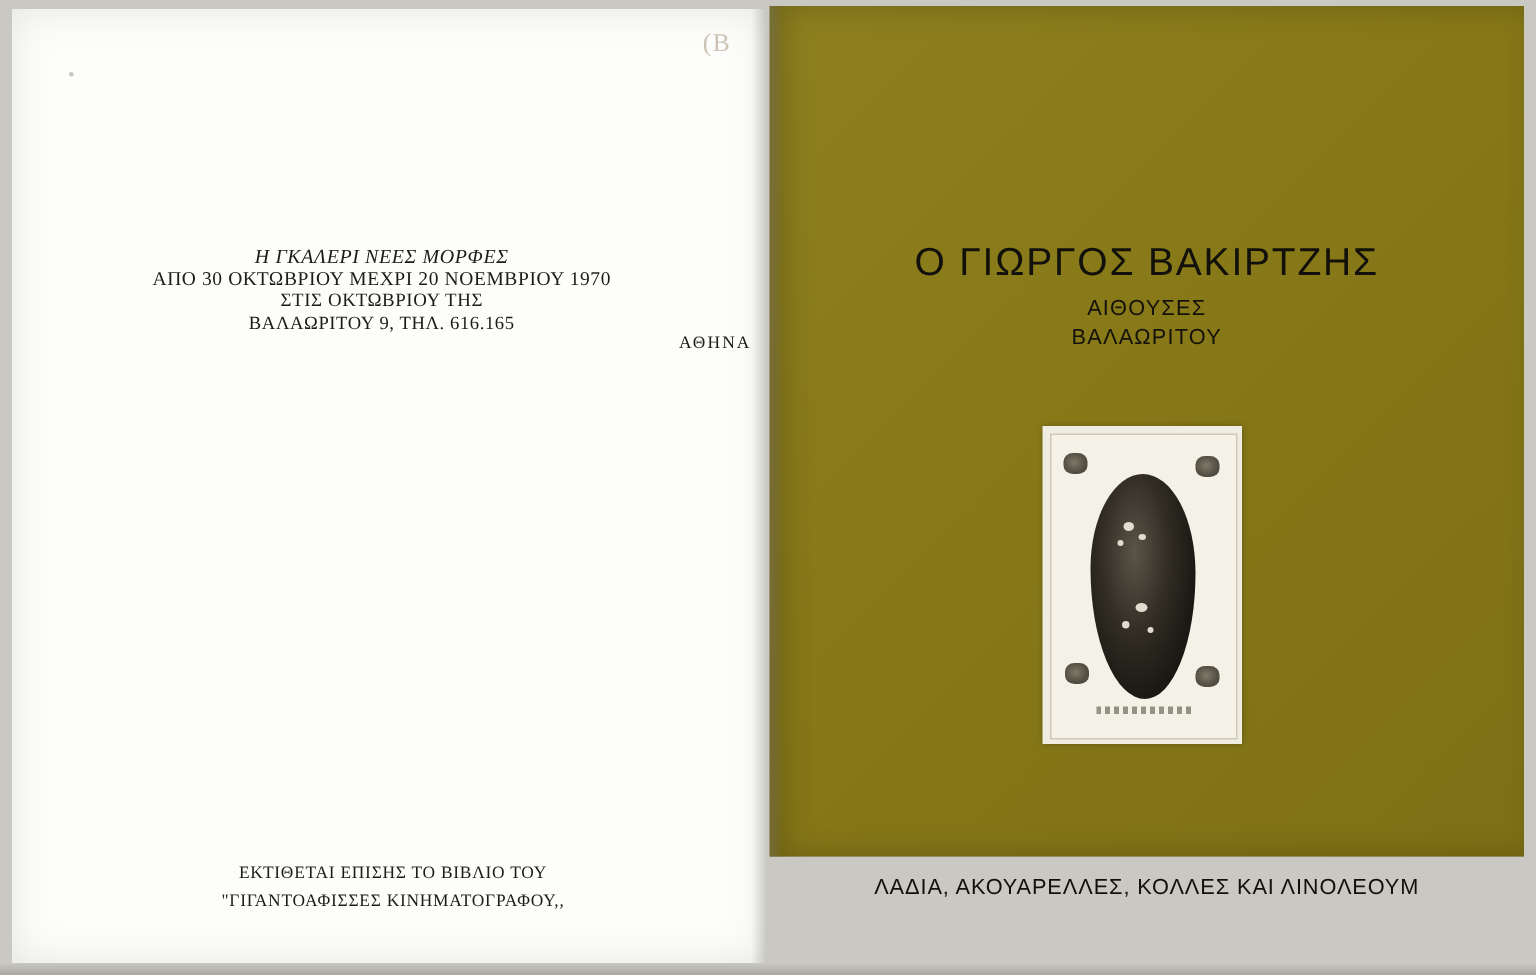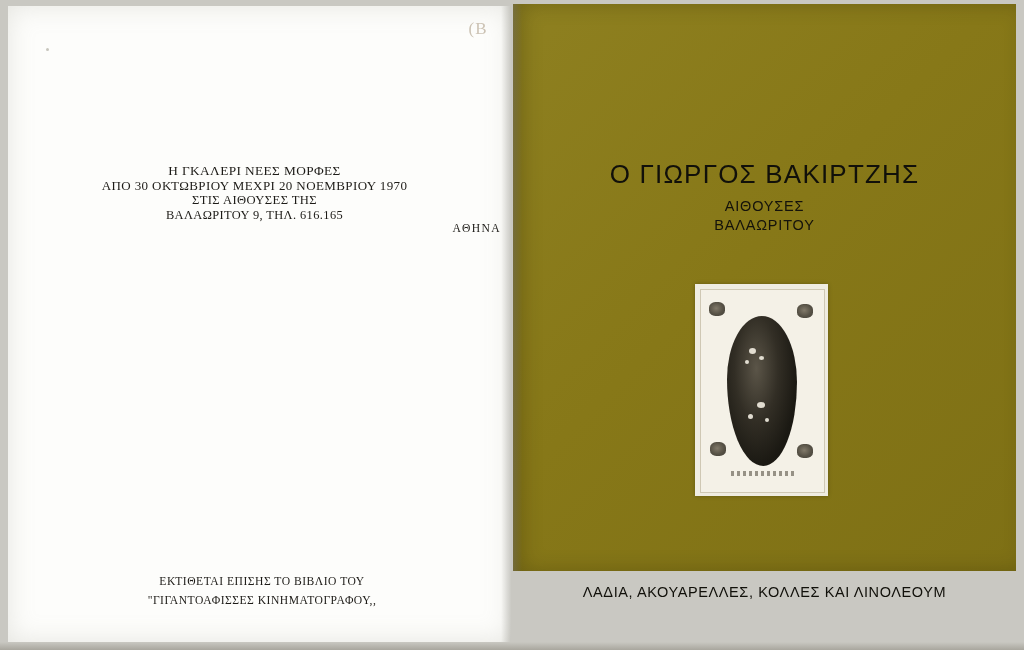--- a/index.html
+++ b/index.html
@@ -66,21 +66,21 @@
     top: 158px;
     text-align: center;
     color: #1d1b17;
     font-family: "Liberation Serif", serif;
     font-size: 13.2px;
     line-height: 14.6px;
     letter-spacing: 0.4px;
   }
   .left-block-top div { white-space: nowrap; }
   .lt-1 { font-size: 13.3px; }
-  .lt-2 { font-size: 13.3px; }
+  .lt-2 { font-size: 13.3px; font-style: italic; }
   .lt-3 { font-size: 13.0px; }
   .lt-4 { font-size: 12.6px; }
   .lt-5 { font-size: 12.4px; }
   .lt-6 { font-size: 11.6px; letter-spacing: 1.4px; text-align: right; }
   .left-block-bottom {
     position: absolute;
     left: 0;
     right: 10px;
     top: 566px;
     text-align: center;
@@ -208,21 +208,21 @@
 
   <div class="page-left">
     <div class="speck"></div>
     <div class="stamp-ghost">
       <span>(B</span>
     </div>
 
     <div class="left-block-top">
       <div class="lt-2">Η ΓΚΑΛΕΡΙ ΝΕΕΣ ΜΟΡΦΕΣ</div>
       <div class="lt-3">ΑΠΟ 30 ΟΚΤΩΒΡΙΟΥ ΜΕΧΡΙ 20 ΝΟΕΜΒΡΙΟΥ 1970</div>
-      <div class="lt-4">ΣΤΙΣ ΑΙΘΟΥΣΕΣ ΤΗΣ</div>
+      <div class="lt-4">ΣΤΙΣ ΟΚΤΩΒΡΙΟΥ ΤΗΣ</div>
       <div class="lt-5">ΒΑΛΑΩΡΙΤΟΥ 9, ΤΗΛ. 616.165</div>
       <div class="lt-6">ΑΘΗΝΑ</div>
     </div>
 
     <div class="left-block-bottom">
       <div>ΕΚΤΙΘΕΤΑΙ ΕΠΙΣΗΣ ΤΟ ΒΙΒΛΙΟ ΤΟΥ</div>
       <div>"ΓΙΓΑΝΤΟΑΦΙΣΣΕΣ ΚΙΝΗΜΑΤΟΓΡΑΦΟΥ,,</div>
     </div>
   </div>
 

